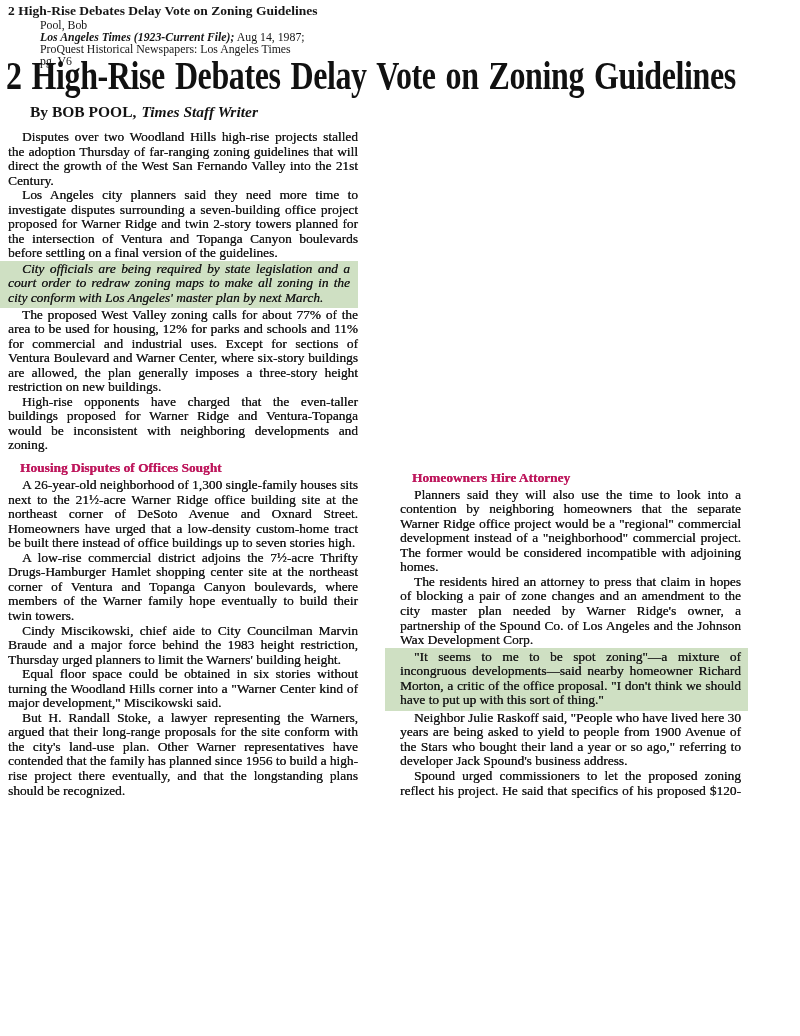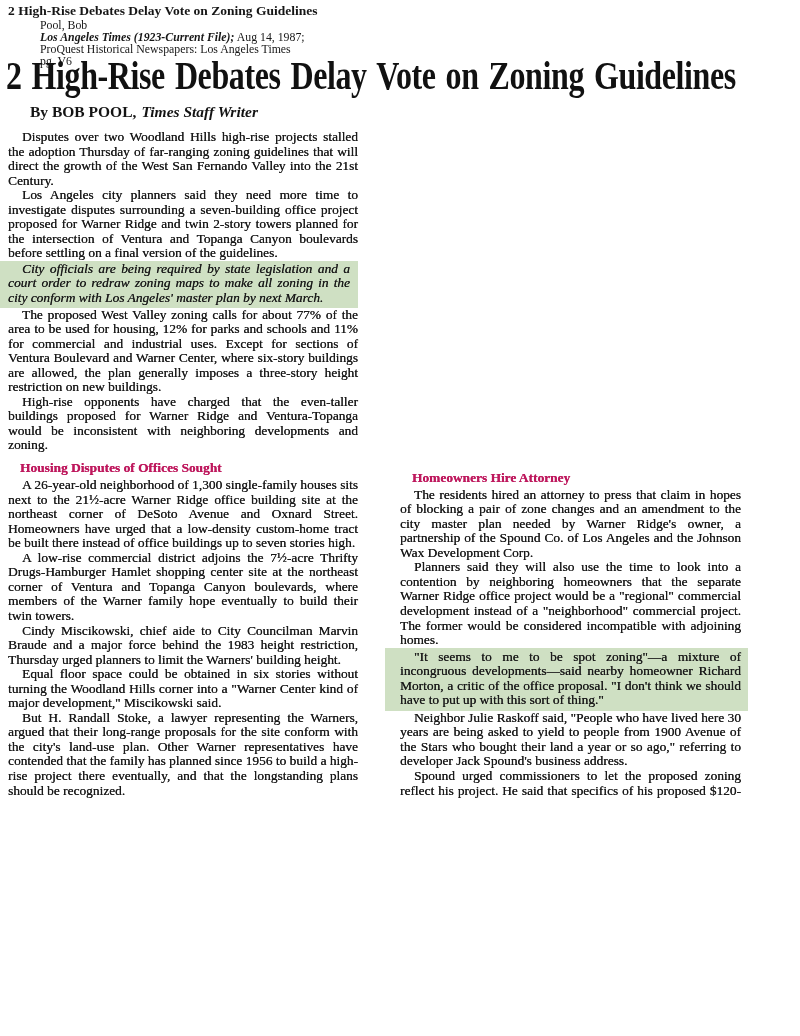--- a/index.html
+++ b/index.html
@@ -74,21 +74,21 @@
         <h3 class="subhead">Housing Disputes of Offices Sought</h3>
         <p class="body">A 26-year-old neighborhood of 1,300 single-family houses sits next to the 21½-acre Warner Ridge office building site at the northeast corner of DeSoto Avenue and Oxnard Street. Homeowners have urged that a low-density custom-home tract be built there instead of office buildings up to seven stories high.</p>
         <p class="body">A low-rise commercial district adjoins the 7½-acre Thrifty Drugs-Hamburger Hamlet shopping center site at the northeast corner of Ventura and Topanga Canyon boulevards, where members of the Warner family hope eventually to build their twin towers.</p>
         <p class="body">Cindy Miscikowski, chief aide to City Councilman Marvin Braude and a major force behind the 1983 height restriction, Thursday urged planners to limit the Warners' building height.</p>
         <p class="body">Equal floor space could be obtained in six stories without turning the Woodland Hills corner into a "Warner Center kind of major development," Miscikowski said.</p>
         <p class="body">But H. Randall Stoke, a lawyer representing the Warners, argued that their long-range proposals for the site conform with the city's land-use plan. Other Warner representatives have contended that the family has planned since 1956 to build a high-rise project there eventually, and that the longstanding plans should be recognized.</p>
         <p class="body">The commission asked its staff to study previous agreements covering the Warner time before its panel again takes up the zoning issue in two weeks.</p>
       </div>
     <div class="col col-right" id="col-right">
         <h3 class="subhead">Homeowners Hire Attorney</h3>
+        <p class="body">Planners said they will also use the time to look into a contention by neighboring homeowners that the separate Warner Ridge office project would be a "regional" commercial development instead of a "neighborhood" commercial project. The former would be considered incompatible with adjoining homes.</p>
         <p class="body">The residents hired an attorney to press that claim in hopes of blocking a pair of zone changes and an amendment to the city master plan needed by Warner Ridge's owner, a partnership of the Spound Co. of Los Angeles and the Johnson Wax Development Corp.</p>
-        <p class="body">Planners said they will also use the time to look into a contention by neighboring homeowners that the separate Warner Ridge office project would be a "regional" commercial development instead of a "neighborhood" commercial project. The former would be considered incompatible with adjoining homes.</p>
         <p class="body hl">"It seems to me to be spot zoning"—a mixture of incongruous developments—said nearby homeowner Richard Morton, a critic of the office proposal. "I don't think we should have to put up with this sort of thing."</p>
         <p class="body">Neighbor Julie Raskoff said, "People who have lived here 30 years are being asked to yield to people from 1900 Avenue of the Stars who bought their land a year or so ago," referring to developer Jack Spound's business address.</p>
         <p class="body">Spound urged commissioners to let the proposed zoning reflect his project. He said that specifics of his proposed $120-million development will be "discussed and thoroughly analyzed" when a recently completed environmental impact report is reviewed by the city.</p>
       </div>
   </div>
 
 </div>
 
 </body></html>

